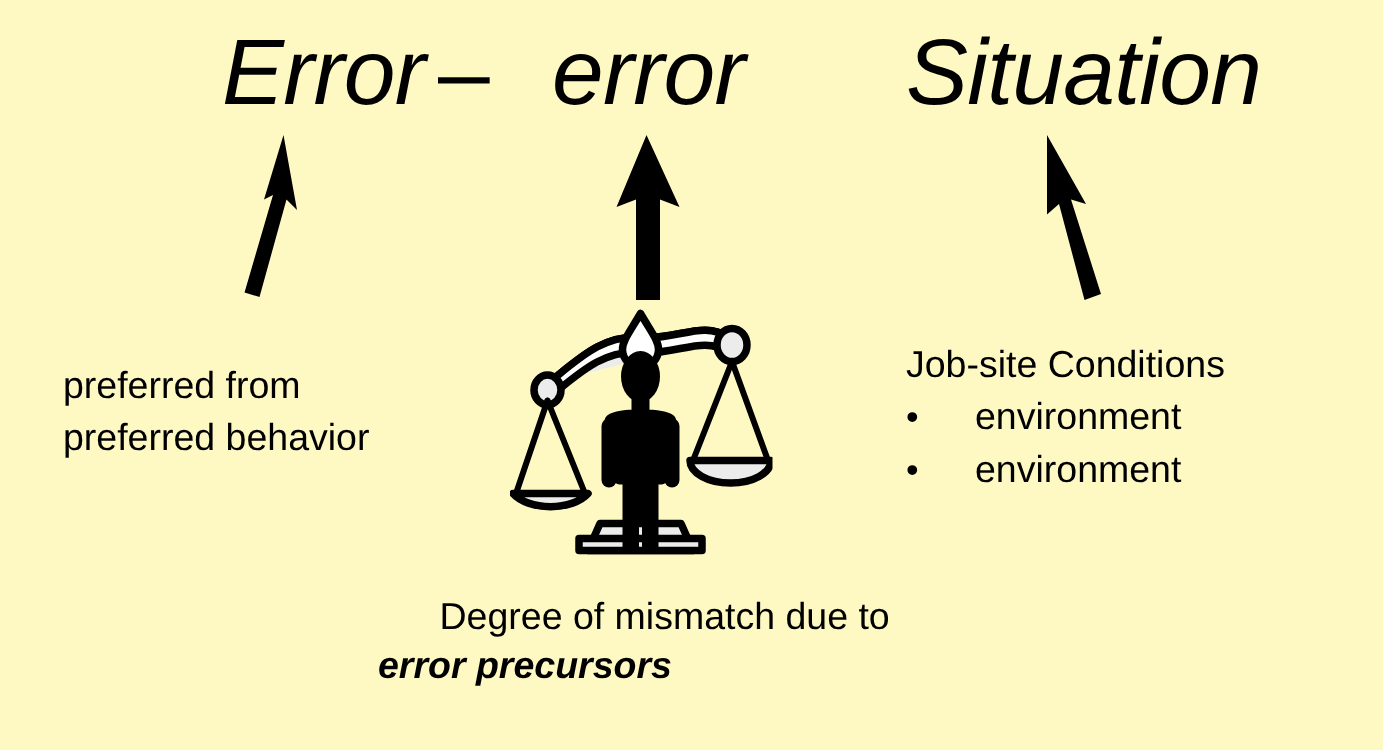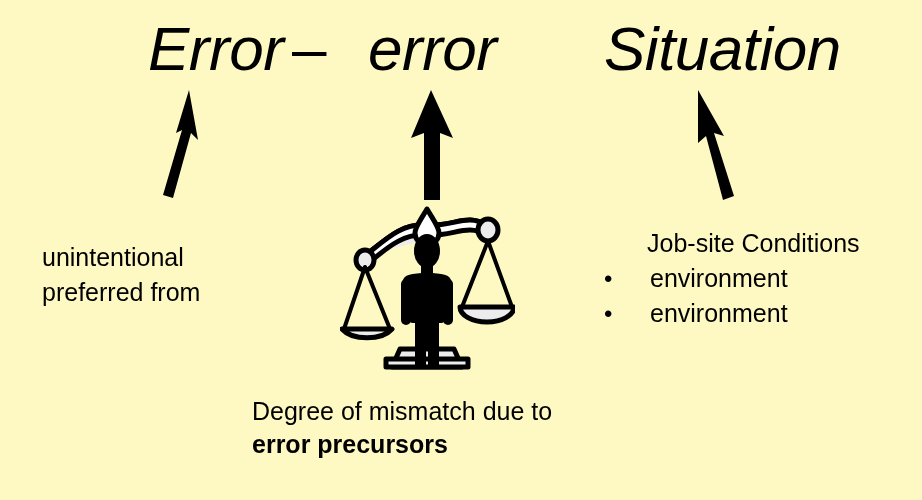--- a/index.html
+++ b/index.html
@@ -53,21 +53,21 @@
 
   
   #right-text {
     position: absolute;
     left: 604px;
     top: 226px;
     width: 300px;
     font-size: 25px;
     line-height: 35px;
   }
-  #right-text .heading { white-space: nowrap; margin-left: 43px; }
+  #right-text .heading { white-space: nowrap; }
   .bullet-row {
     display: flex;
     align-items: baseline;
     white-space: nowrap;
   }
   .bullet-mark {
     width: 46px;
     flex: 0 0 46px;
     text-align: left;
     font-size: 24px;
@@ -86,23 +86,24 @@
 
   
   #caption {
     position: absolute;
     left: 252px;
     top: 395px;
     width: 420px;
     font-size: 25px;
     line-height: 33px;
   }
-  #caption .line1 { white-space: nowrap; }
+  #caption .line1 { white-space: nowrap; margin-left: 41px; }
   #caption .line2 {
     font-weight: bold;
+    font-style: italic;
     white-space: nowrap;
   }
 </style>
 </head>
 <body>
 
 <div id="canvas">
 
   <div class="headline" id="title-error">Error</div>
 
@@ -124,22 +125,22 @@
     </svg>
   </div>
 
   <div class="arrow-wrap" style="left:676px; top:88px;">
     <svg width="80" height="118" viewBox="0 0 80 118">
       <polygon fill="#000000" points="22,2 22,55 30,48 47,112 58,108 38,45 48,48"></polygon>
     </svg>
   </div>
 
   <div id="left-text">
-    <div>unintentional</div>
     <div>preferred from</div>
+    <div>preferred behavior</div>
   </div>
 
   <div id="scales">
     <svg width="175" height="170" viewBox="0 0 175 170">
       <g fill="none" stroke="#000000" stroke-width="5" stroke-linejoin="round" stroke-linecap="round">
 
         <path d="M87 28 L87 150" stroke-width="7"></path>
 
         <path d="M26 52 C 46 36, 62 20, 87 22 C 112 24, 128 10, 146 22" fill="#ececec" stroke="#000000" stroke-width="5" transform="translate(0,0)"></path>
         <path d="M26 52 C 46 36, 62 20, 87 22 C 112 24, 128 10, 146 22

